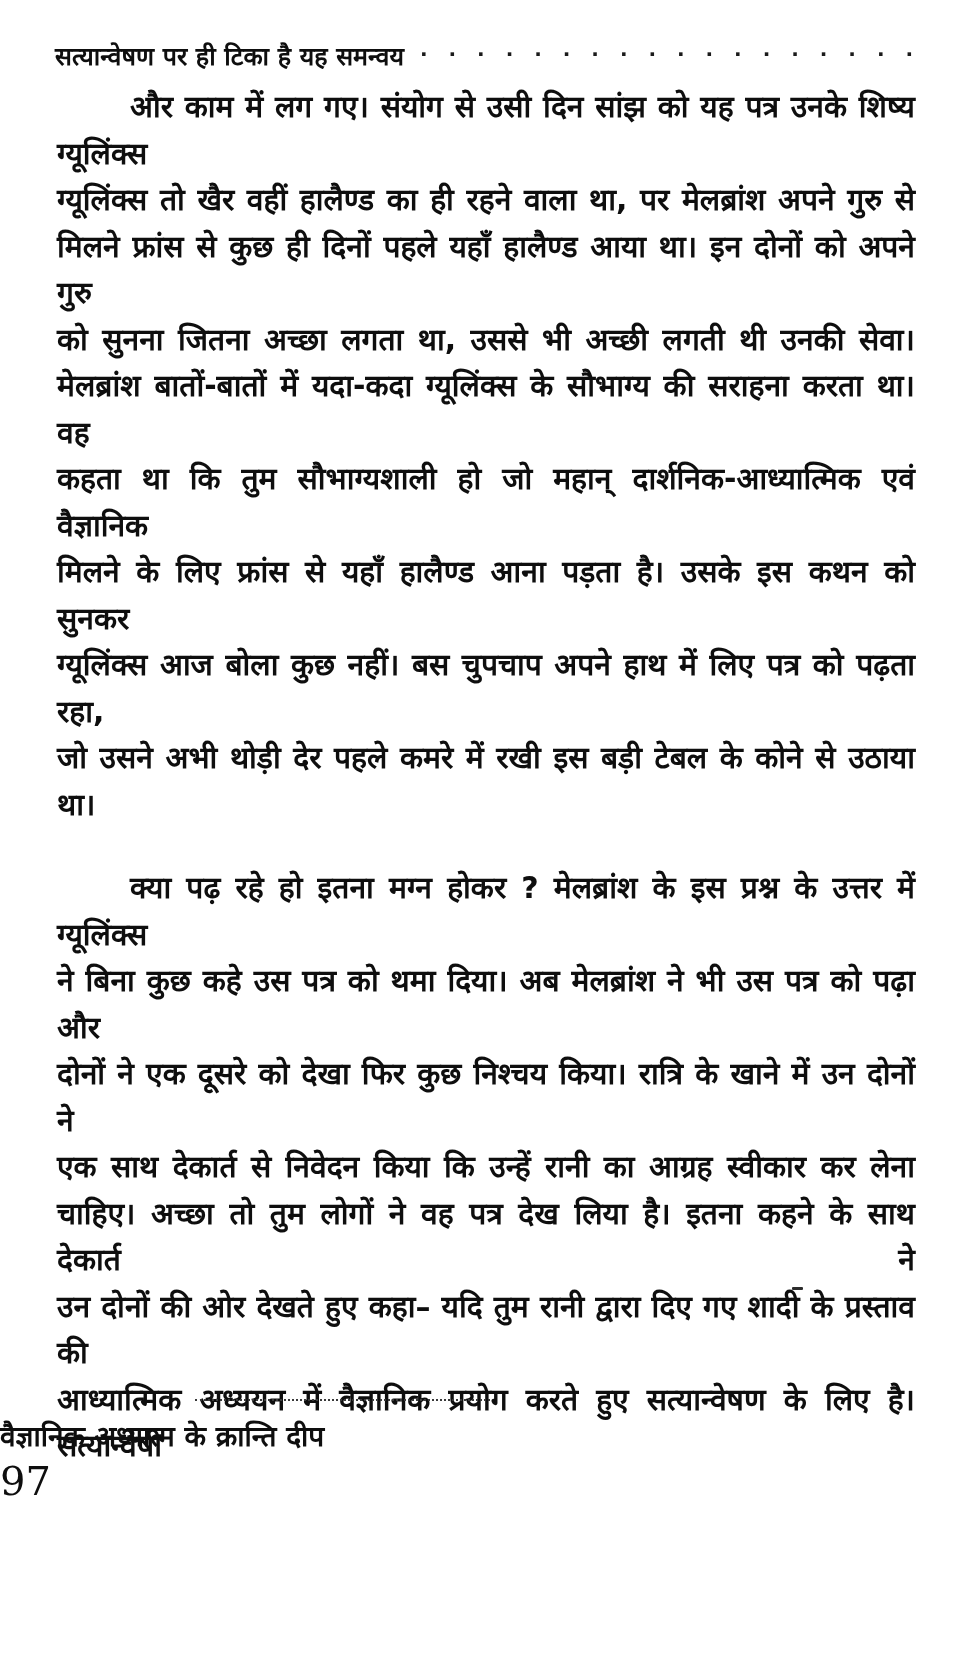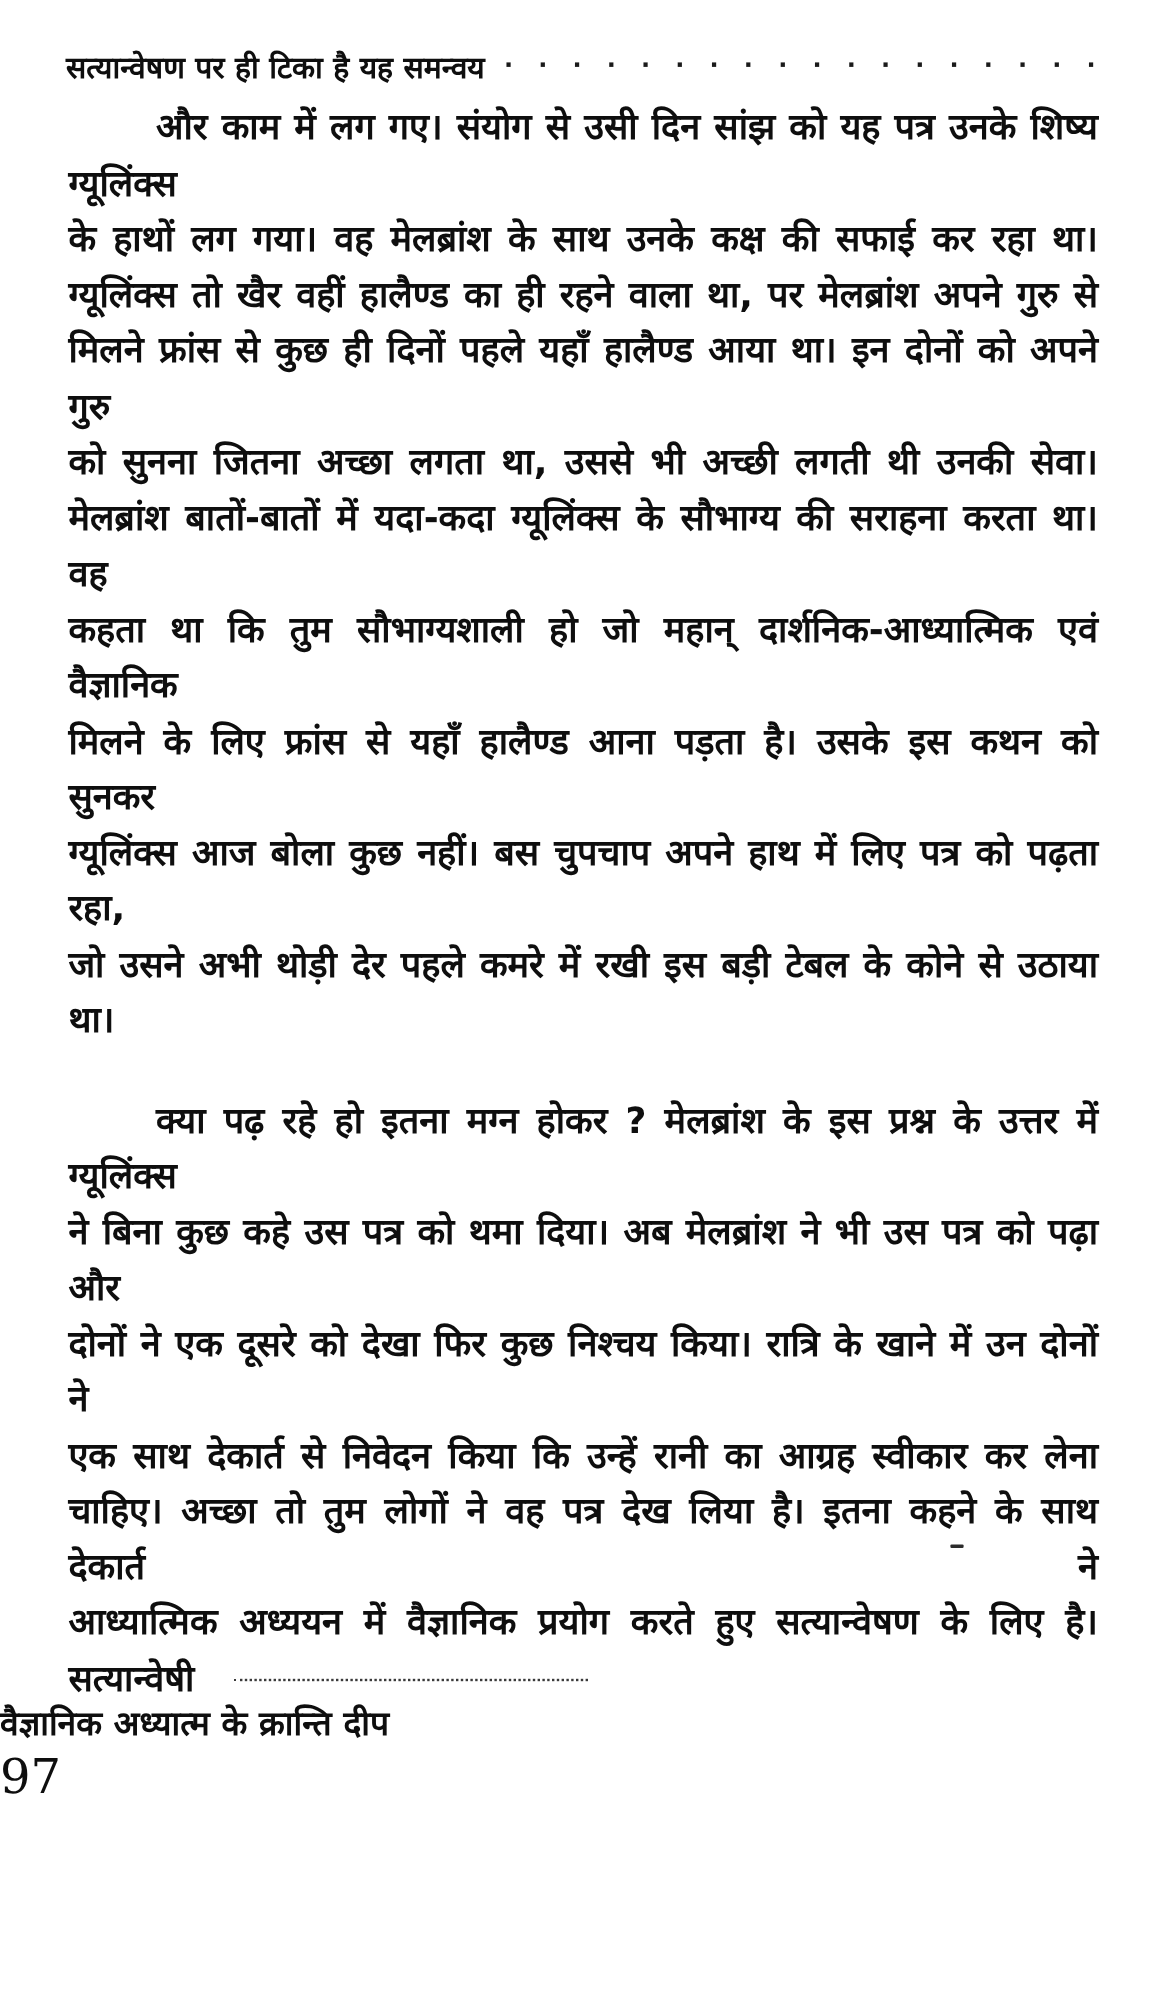--- a/index.html
+++ b/index.html
@@ -105,36 +105,36 @@
 <div class="page">
 
   <div class="header">
     <span class="header-title">सत्यान्वेषण पर ही टिका है यह समन्वय</span>
     <span class="header-dots">· · · · · · · · · · · · · · · · · · · · · · · ·</span>
   </div>
 
   <div class="body-text">
     <div class="para">
         <div class="line">और काम में लग गए। संयोग से उसी दिन सांझ को यह पत्र उनके शिष्य ग्यूलिंक्स</div>
-        <div class="line">के हाथों लग गया। वह मेलब्रांश के साथ उनके कक्ष की सफाई कर रहा था।</div>
         <div class="line">ग्यूलिंक्स तो खैर वहीं हालैण्ड का ही रहने वाला था, पर मेलब्रांश अपने गुरु से</div>
         <div class="line">मिलने फ्रांस से कुछ ही दिनों पहले यहाँ हालैण्ड आया था। इन दोनों को अपने गुरु</div>
         <div class="line">को सुनना जितना अच्छा लगता था, उससे भी अच्छी लगती थी उनकी सेवा।</div>
         <div class="line">मेलब्रांश बातों-बातों में यदा-कदा ग्यूलिंक्स के सौभाग्य की सराहना करता था। वह</div>
         <div class="line">कहता था कि तुम सौभाग्यशाली हो जो महान् दार्शनिक-आध्यात्मिक एवं वैज्ञानिक</div>
         <div class="line">मिलने के लिए फ्रांस से यहाँ हालैण्ड आना पड़ता है। उसके इस कथन को सुनकर</div>
         <div class="line">ग्यूलिंक्स आज बोला कुछ नहीं। बस चुपचाप अपने हाथ में लिए पत्र को पढ़ता रहा,</div>
         <div class="line">जो उसने अभी थोड़ी देर पहले कमरे में रखी इस बड़ी टेबल के कोने से उठाया था।</div>
       </div>
     <div class="para">
         <div class="line">क्या पढ़ रहे हो इतना मग्न होकर ? मेलब्रांश के इस प्रश्न के उत्तर में ग्यूलिंक्स</div>
         <div class="line">ने बिना कुछ कहे उस पत्र को थमा दिया। अब मेलब्रांश ने भी उस पत्र को पढ़ा और</div>
         <div class="line">दोनों ने एक दूसरे को देखा फिर कुछ निश्चय किया। रात्रि के खाने में उन दोनों ने</div>
         <div class="line">एक साथ देकार्त से निवेदन किया कि उन्हें रानी का आग्रह स्वीकार कर लेना</div>
         <div class="line">चाहिए। अच्छा तो तुम लोगों ने वह पत्र देख लिया है। इतना कहने के साथ देकार्त ने</div>
+        <div class="line">उन दोनों की ओर देखते हुए कहा– यदि तुम रानी द्वारा दिए गए शादी के प्रस्ताव की</div>
         <div class="line">आध्यात्मिक अध्ययन में वैज्ञानिक प्रयोग करते हुए सत्यान्वेषण के लिए है। सत्यान्वेषी</div>
       </div>
 
   </div>
 
   <div class="scan-mark"></div>
 
   <div class="footer-rule"></div>
 
   <div class="footer-title">वैज्ञानिक अध्यात्म के क्रान्ति दीप</div>

